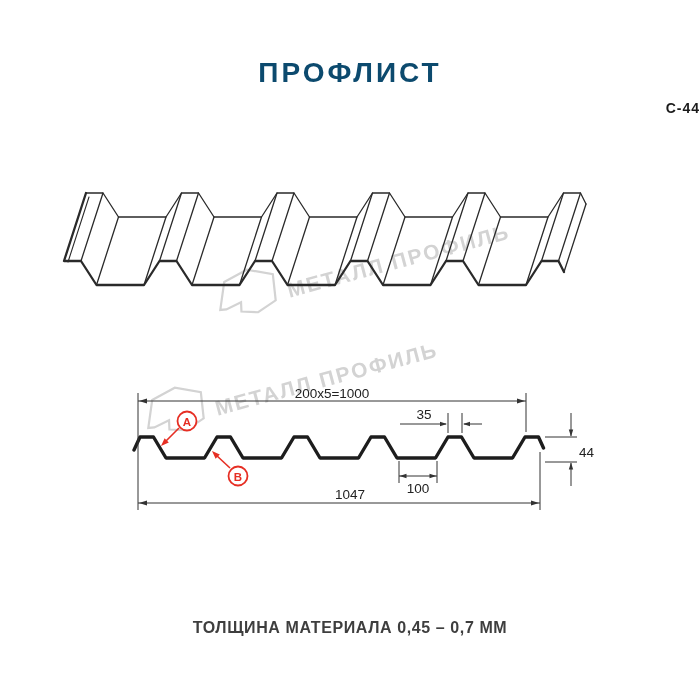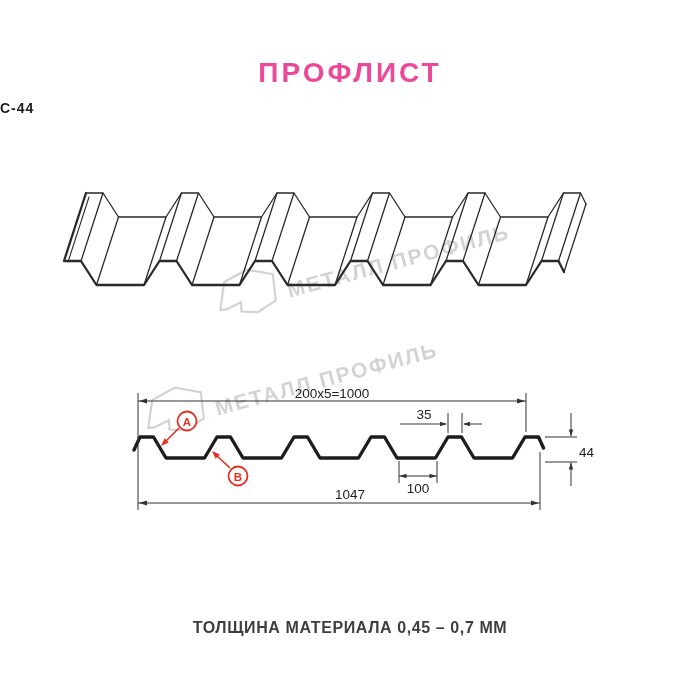--- a/index.html
+++ b/index.html
@@ -1,20 +1,20 @@
 <!DOCTYPE html>
 <html><head>
 <meta charset="utf-8">
 <style>
   html,body{margin:0;padding:0;background:#ffffff;}
   .stage{position:relative;width:700px;height:700px;background:#fff;overflow:hidden;
          font-family:"Liberation Sans", sans-serif;}
   .title{position:absolute;left:0;top:57px;width:700px;text-align:center;
-         font-size:28px;font-weight:800;letter-spacing:3px;color:#ec4899;}
-  .subtitle{position:absolute;left:0;top:100px;width:700px;text-align:left;
+         font-size:28px;font-weight:800;letter-spacing:3px;color:#0c4a6e;}
+  .subtitle{position:absolute;left:0;top:100px;width:700px;text-align:right;
          font-size:14px;font-weight:700;letter-spacing:1px;color:#1b1b1b;}
   .footer{position:absolute;left:0;top:619px;width:700px;text-align:center;
          font-size:16px;font-weight:700;letter-spacing:0.6px;color:#3e3e3e;}
   svg{position:absolute;left:0;top:0;}
   .dimtext{font-family:"Liberation Sans", sans-serif;font-size:13.5px;fill:#222;}
   .wmtext{font-family:"Liberation Sans", sans-serif;font-size:21px;font-weight:700;
           letter-spacing:2px;}
   .redletter{font-family:"Liberation Sans", sans-serif;font-size:11.5px;font-weight:700;}
 </style>
 </head>

